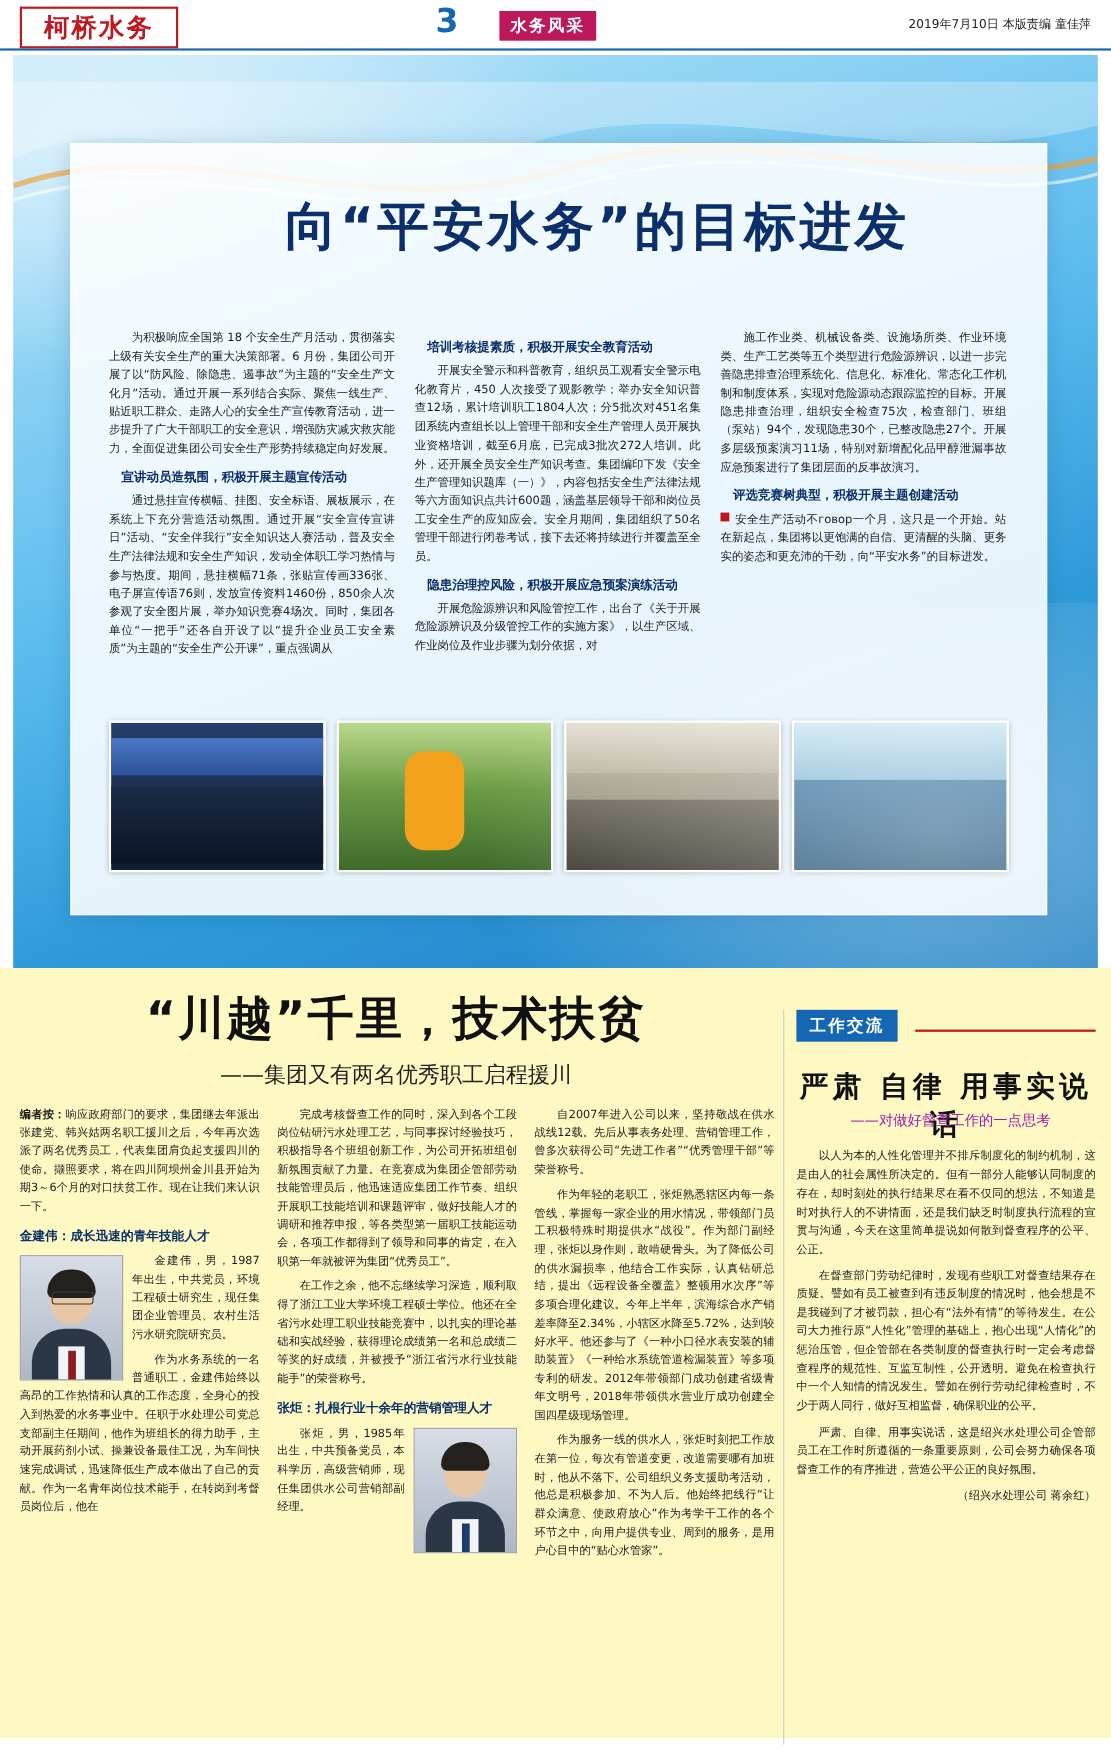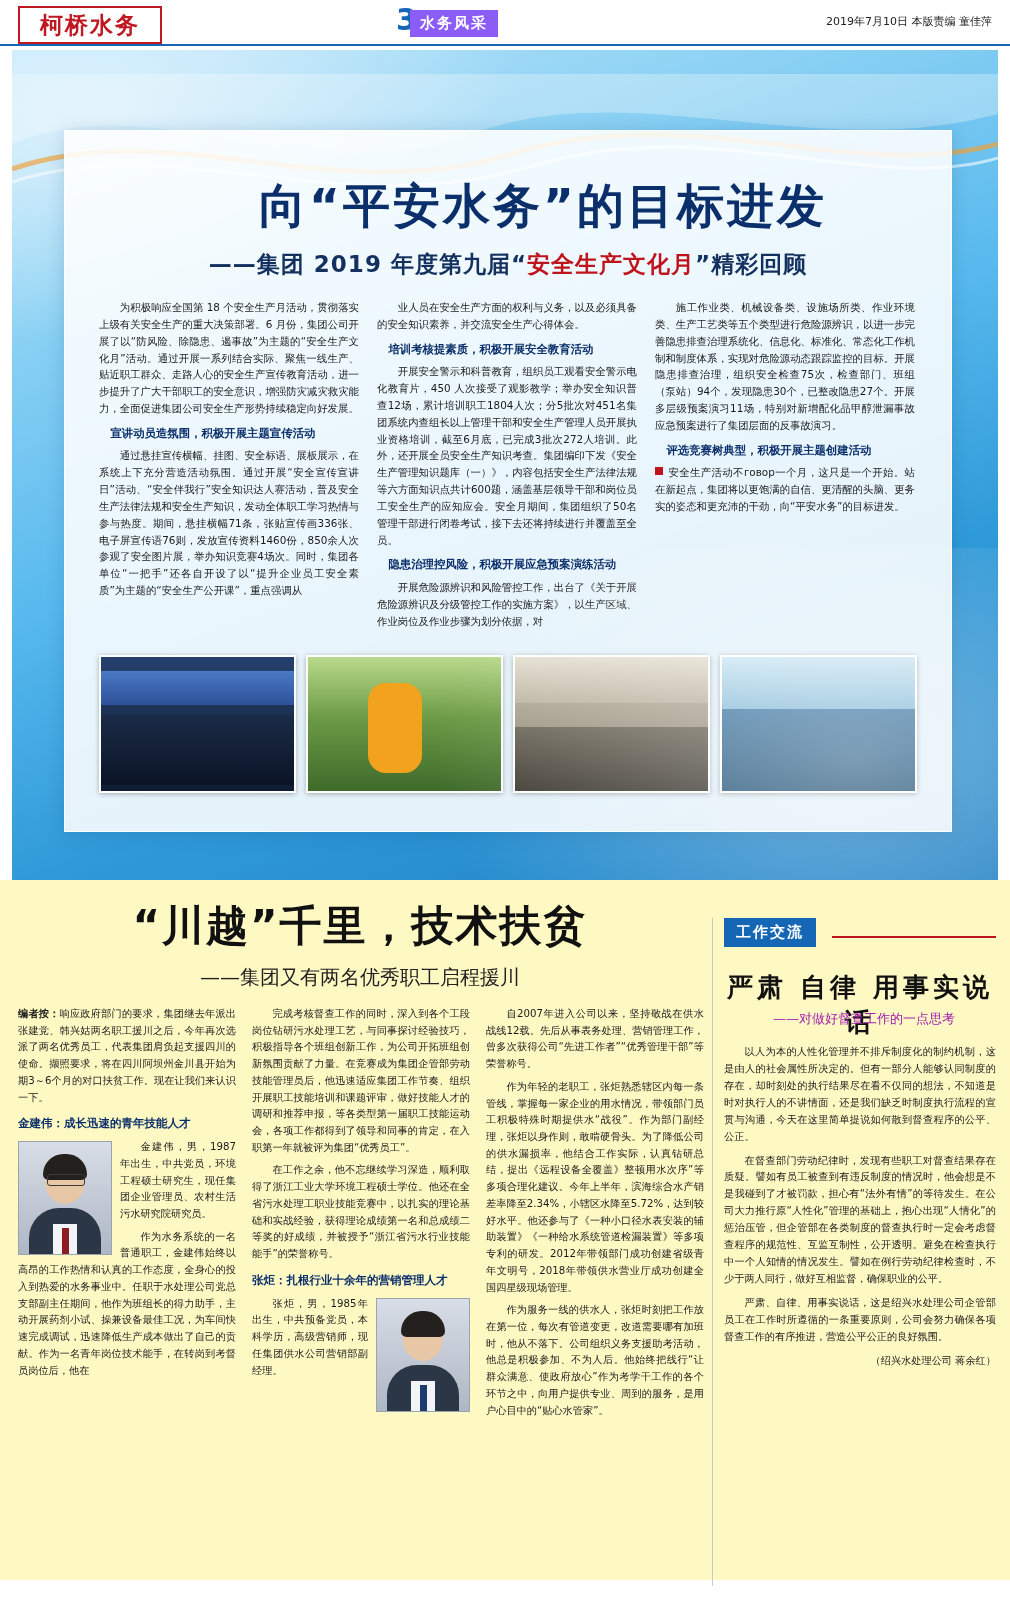--- a/index.html
+++ b/index.html
@@ -10,21 +10,21 @@
   }
   .page{position:relative;width:1010px;height:1600px;border-radius:25px;}
 
   
   .masthead{position:absolute;left:0;top:0;width:1010px;height:46px;}
   .mast-logo{position:absolute;left:18px;top:6px;width:140px;height:34px;
     border:2px solid #c01820;color:#c01820;font-weight:bold;font-size:23px;
     letter-spacing:2px;display:flex;align-items:center;justify-content:center;
     font-family:"DejaVu Sans",sans-serif;}
   .mast-num{position:absolute;left:396px;top:2px;font-size:30px;font-weight:bold;color:#1566b5;}
-  .mast-sec{position:absolute;left:410px;top:10px;background:#8b5cf6;color:#fff;
+  .mast-sec{position:absolute;left:454px;top:10px;background:#be185d;color:#fff;
     font-size:15px;font-weight:bold;padding:4px 10px;letter-spacing:2px;}
   .mast-date{position:absolute;right:18px;top:14px;font-size:11px;color:#222;}
   .mast-rule{position:absolute;left:0;top:44px;width:1010px;height:2px;background:#1566b5;}
 
   
   .hero{position:absolute;left:12px;top:50px;width:986px;height:838px;
     background:linear-gradient(160deg,#bfe6fb 0%,#8fd3f4 22%,#57b9ee 48%,#2f9ad8 70%,#1f7fc4 100%);
     overflow:hidden;}
   .hero:before{content:"";position:absolute;left:-120px;top:-60px;width:700px;height:340px;
     background:radial-gradient(ellipse at 30% 30%,rgba(255,255,255,.55),rgba(255,255,255,0) 62%);
@@ -112,32 +112,28 @@
 
   <div class="hero">
     <svg class="wave" viewBox="0 0 986 130" preserveAspectRatio="none">
       <path d="M0,70 C140,10 300,120 460,60 C620,0 800,90 986,40 L986,0 L0,0 Z" fill="rgba(255,255,255,0.35)"></path>
       <path d="M0,95 C160,40 320,135 500,80 C680,25 840,110 986,70" stroke="#f0a23c" stroke-width="5" fill="none" opacity=".8"></path>
       <path d="M0,108 C160,55 330,150 520,92 C700,38 860,122 986,84" stroke="#ffffff" stroke-width="3" fill="none" opacity=".7"></path>
     </svg>
 
     <div class="hero-inner">
       <div class="hero-title">向“平安水务”的目标进发</div>
-      <div class="hero-sub">
-        <span>——集团 2019 年度第九届“</span><span class="red">安全生产文化月</span><span>”精彩回顾</span>
-      </div>
 
       <div class="cols">
         <div class="col">
           <p>为积极响应全国第 18 个安全生产月活动，贯彻落实上级有关安全生产的重大决策部署。6 月份，集团公司开展了以“防风险、除隐患、遏事故”为主题的“安全生产文化月”活动。通过开展一系列结合实际、聚焦一线生产、贴近职工群众、走路人心的安全生产宣传教育活动，进一步提升了广大干部职工的安全意识，增强防灾减灾救灾能力，全面促进集团公司安全生产形势持续稳定向好发展。</p>
           <h4>宣讲动员造氛围，积极开展主题宣传活动</h4>
           <p>通过悬挂宣传横幅、挂图、安全标语、展板展示，在系统上下充分营造活动氛围。通过开展“安全宣传宣讲日”活动、“安全伴我行”安全知识达人赛活动，普及安全生产法律法规和安全生产知识，发动全体职工学习热情与参与热度。期间，悬挂横幅71条，张贴宣传画336张、电子屏宣传语76则，发放宣传资料1460份，850余人次参观了安全图片展，举办知识竞赛4场次。同时，集团各单位“一把手”还各自开设了以“提升企业员工安全素质”为主题的“安全生产公开课”，重点强调从</p>
         </div>
         <div class="col">
-          <p>业人员在安全生产方面的权利与义务，以及必须具备的安全知识素养，并交流安全生产心得体会。</p>
           <h4>培训考核提素质，积极开展安全教育活动</h4>
           <p>开展安全警示和科普教育，组织员工观看安全警示电化教育片，450 人次接受了观影教学；举办安全知识普查12场，累计培训职工1804人次；分5批次对451名集团系统内查组长以上管理干部和安全生产管理人员开展执业资格培训，截至6月底，已完成3批次272人培训。此外，还开展全员安全生产知识考查。集团编印下发《安全生产管理知识题库（一）》，内容包括安全生产法律法规等六方面知识点共计600题，涵盖基层领导干部和岗位员工安全生产的应知应会。安全月期间，集团组织了50名管理干部进行闭卷考试，接下去还将持续进行并覆盖至全员。</p>
           <h4>隐患治理控风险，积极开展应急预案演练活动</h4>
           <p>开展危险源辨识和风险管控工作，出台了《关于开展危险源辨识及分级管控工作的实施方案》，以生产区域、作业岗位及作业步骤为划分依据，对</p>
         </div>
         <div class="col">
           <p>施工作业类、机械设备类、设施场所类、作业环境类、生产工艺类等五个类型进行危险源辨识，以进一步完善隐患排查治理系统化、信息化、标准化、常态化工作机制和制度体系，实现对危险源动态跟踪监控的目标。开展隐患排查治理，组织安全检查75次，检查部门、班组（泵站）94个，发现隐患30个，已整改隐患27个。开展多层级预案演习11场，特别对新增配化品甲醇泄漏事故应急预案进行了集团层面的反事故演习。</p>
           <h4>评选竞赛树典型，积极开展主题创建活动</h4>
           <p style="text-indent:0"><span class="redsq"></span><span>安全生产活动不говор一个月，这只是一个开始。站在新起点，集团将以更饱满的自信、更清醒的头脑、更务实的姿态和更充沛的干劲，向“平安水务”的目标进发。</span></p>
         </div>

